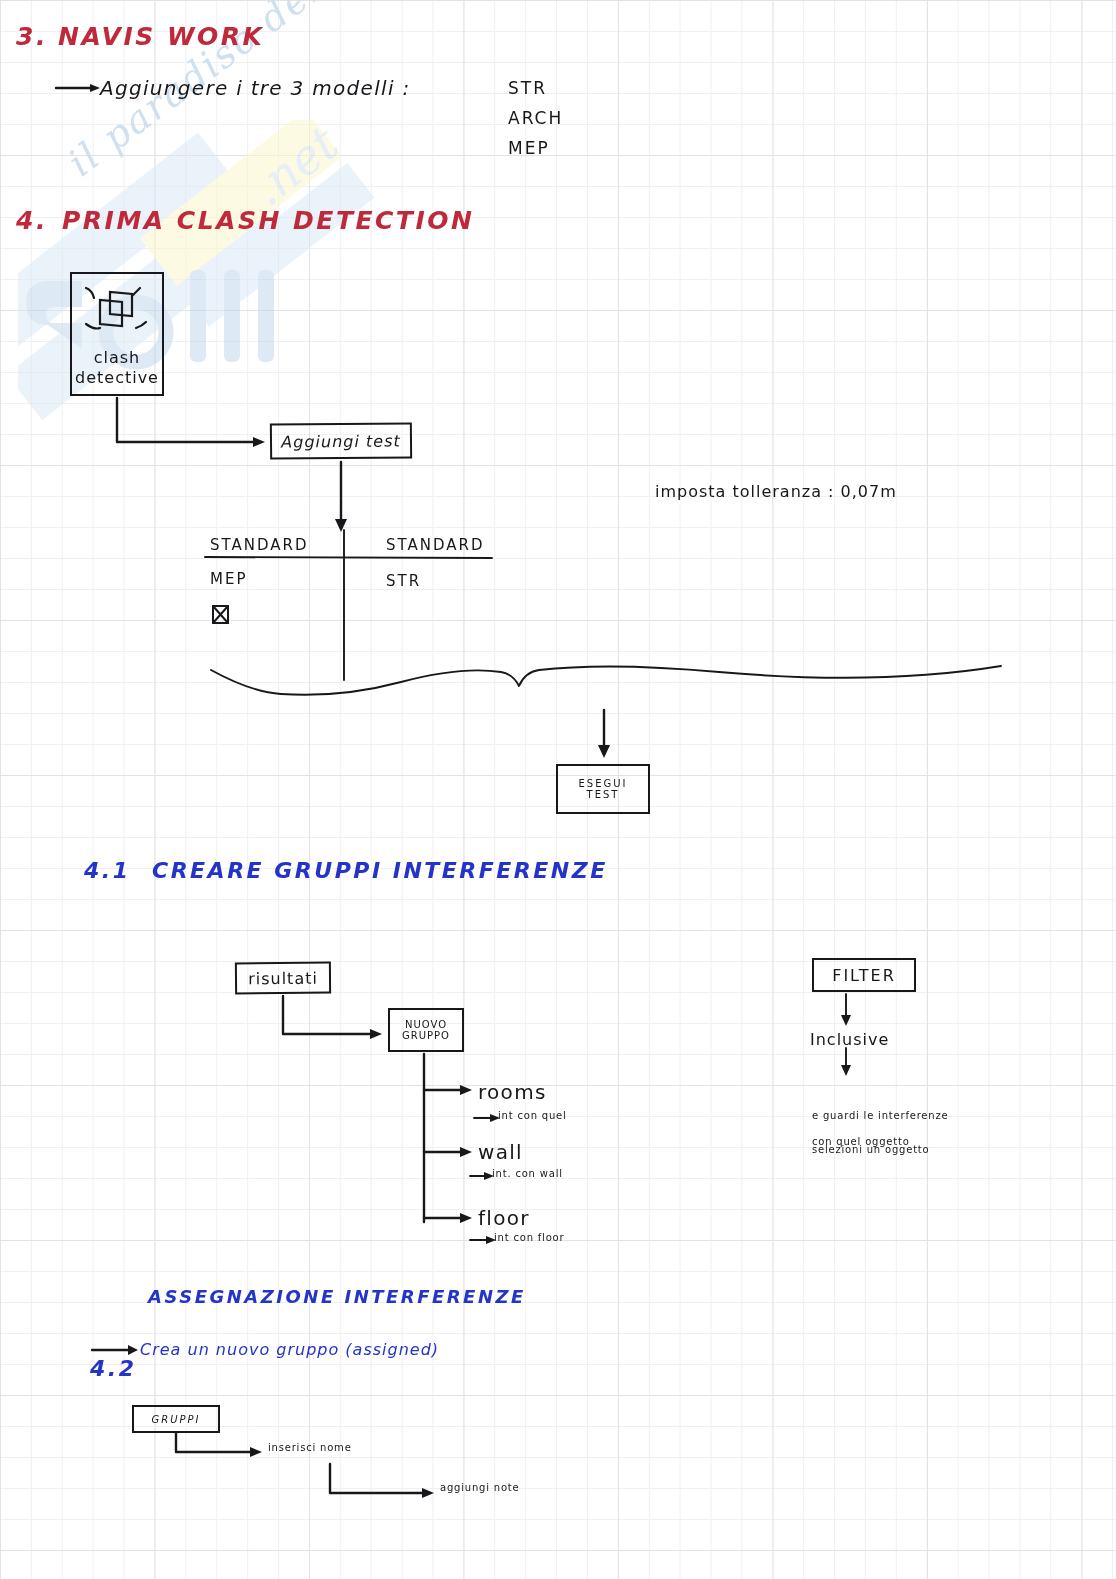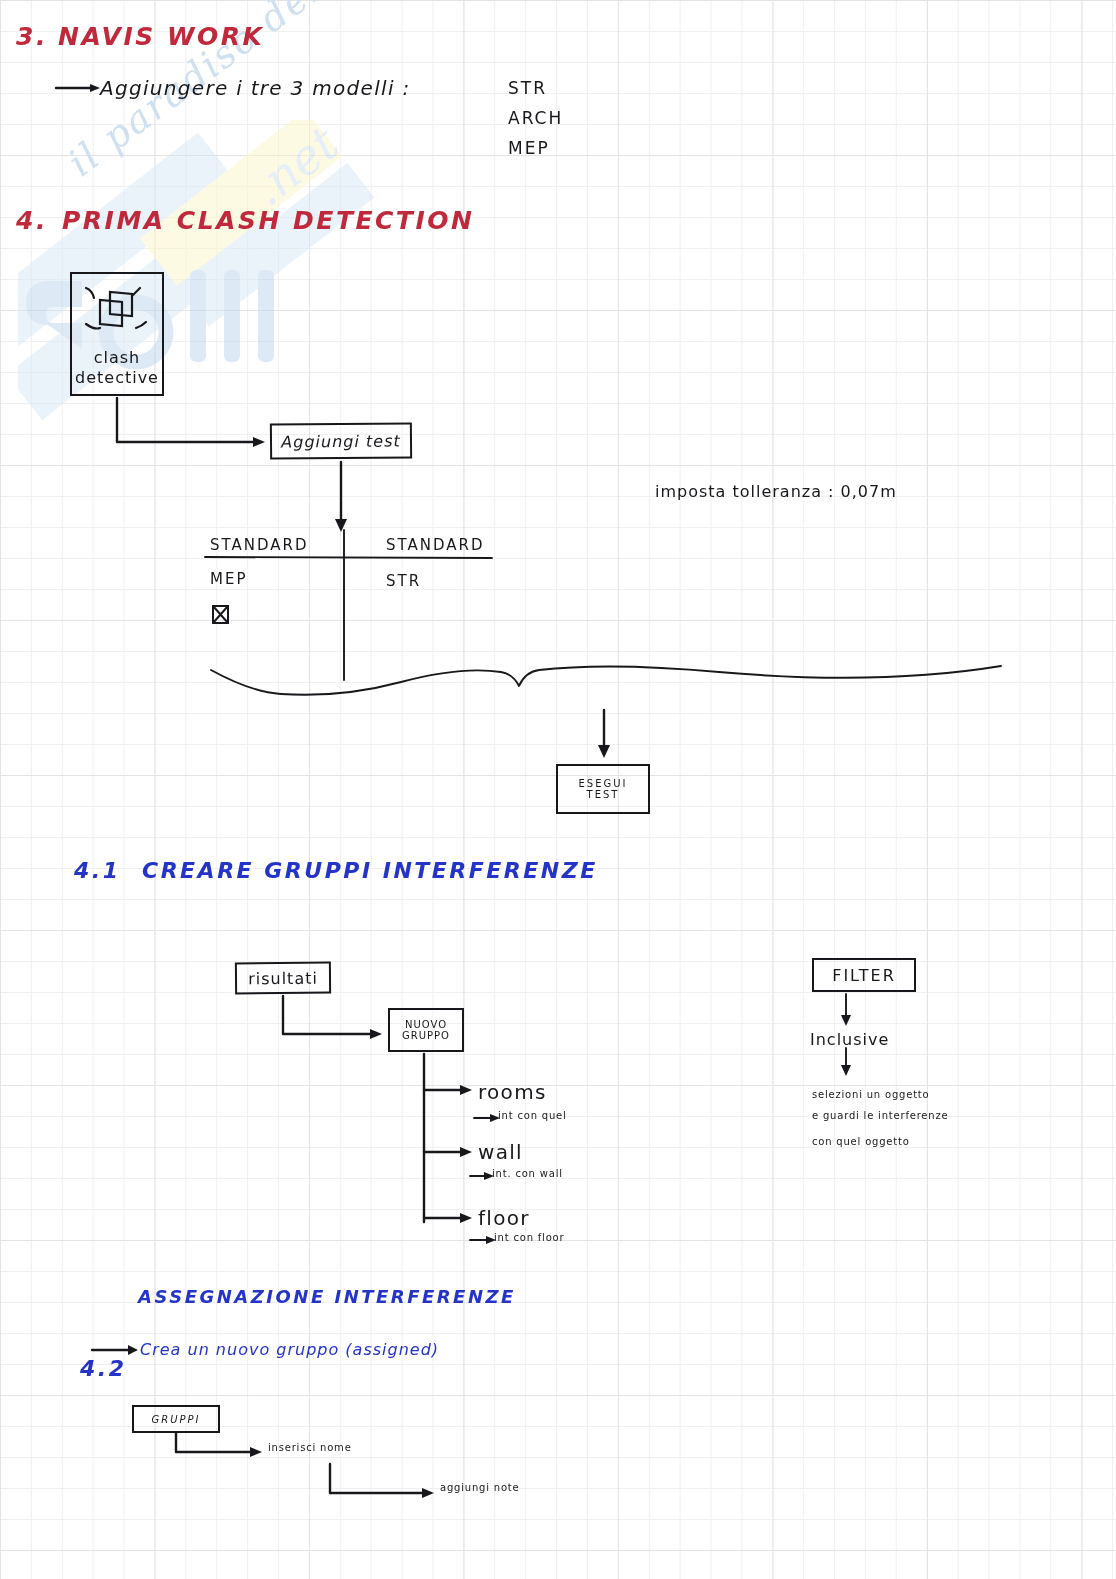--- a/index.html
+++ b/index.html
@@ -75,20 +75,21 @@
     letter-spacing: 2.5px;
     font-weight: 600;
     font-style: italic;
   }
   .h-blue {
     color: #2433c8;
     font-size: 22px;
     letter-spacing: 2.5px;
     font-weight: 600;
     font-style: italic;
+    margin-left: 10px;
   }
   .body-txt {
     font-size: 20px;
     letter-spacing: 1.3px;
   }
   .body-sm {
     font-size: 16px;
     letter-spacing: 1px;
   }
   .body-xs {
@@ -240,21 +241,21 @@
   <div class="ink hand body-txt" style="left:478px; top:1140px;">wall</div>
   <div class="ink hand body-xs" style="left:492px; top:1168px;">int. con wall</div>
 
   <div class="ink hand body-txt" style="left:478px; top:1206px;">floor</div>
   <div class="ink hand body-xs" style="left:494px; top:1232px;">int con floor</div>
 
   <div class="box" id="filter-box" style="left:812px; top:958px; width:104px; height:34px;">
     <span class="hand body-sm" style="letter-spacing:2px;">FILTER</span>
   </div>
   <div class="ink hand body-sm" style="left:810px; top:1030px;">Inclusive</div>
-  <div class="ink hand body-xs" style="left:812px; top:1089px;">selezioni un oggetto</div>
+  <div class="ink hand body-xs" style="left:812px; top:1144px;">selezioni un oggetto</div>
   <div class="ink hand body-xs" style="left:812px; top:1110px;">e guardi le interferenze</div>
   <div class="ink hand body-xs" style="left:812px; top:1136px;">con quel oggetto</div>
 
   <div class="ink hand h-blue" style="left:80px; top:1356px;">4.2</div>
   <div class="ink hand h-blue" style="left:138px; top:1286px; font-size:18px;">ASSEGNAZIONE  INTERFERENZE</div>
 
   <div class="ink hand body-sm" style="left:140px; top:1340px; color:#2433c8; font-style:italic;">Crea un nuovo gruppo (assigned)</div>
 
   <div class="box" id="assign-box" style="left:132px; top:1405px; width:88px; height:28px;">
     <span class="hand body-xs" style="letter-spacing:2px; font-style:italic;">GRUPPI</span>

